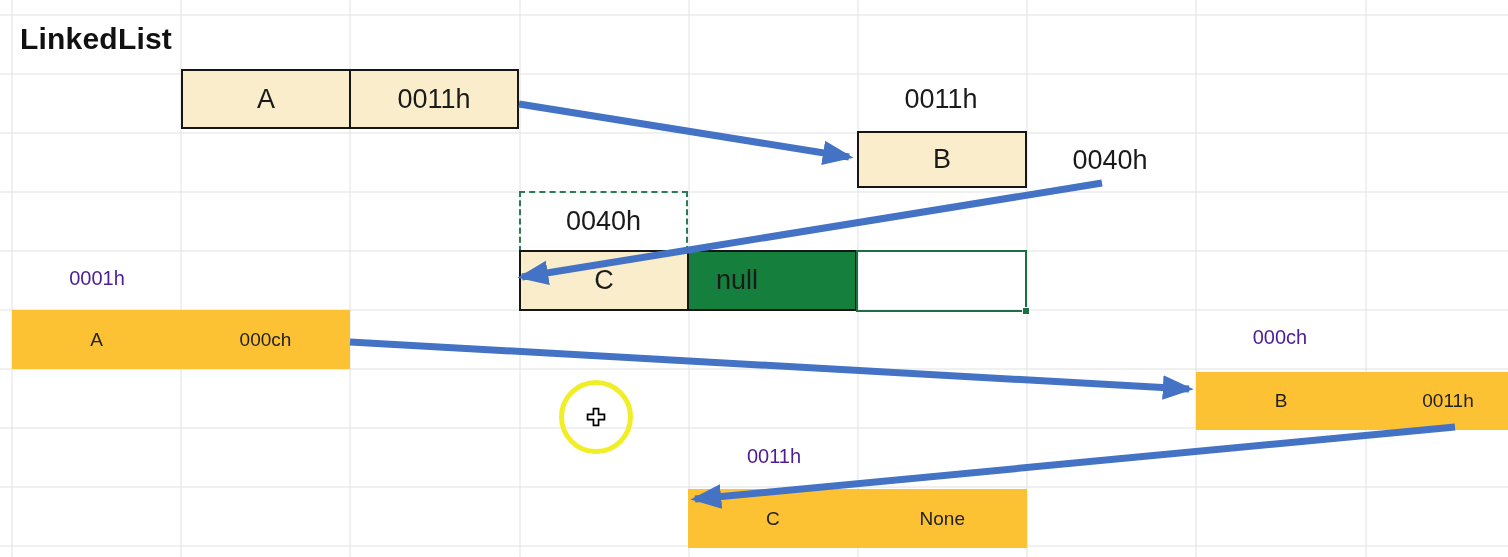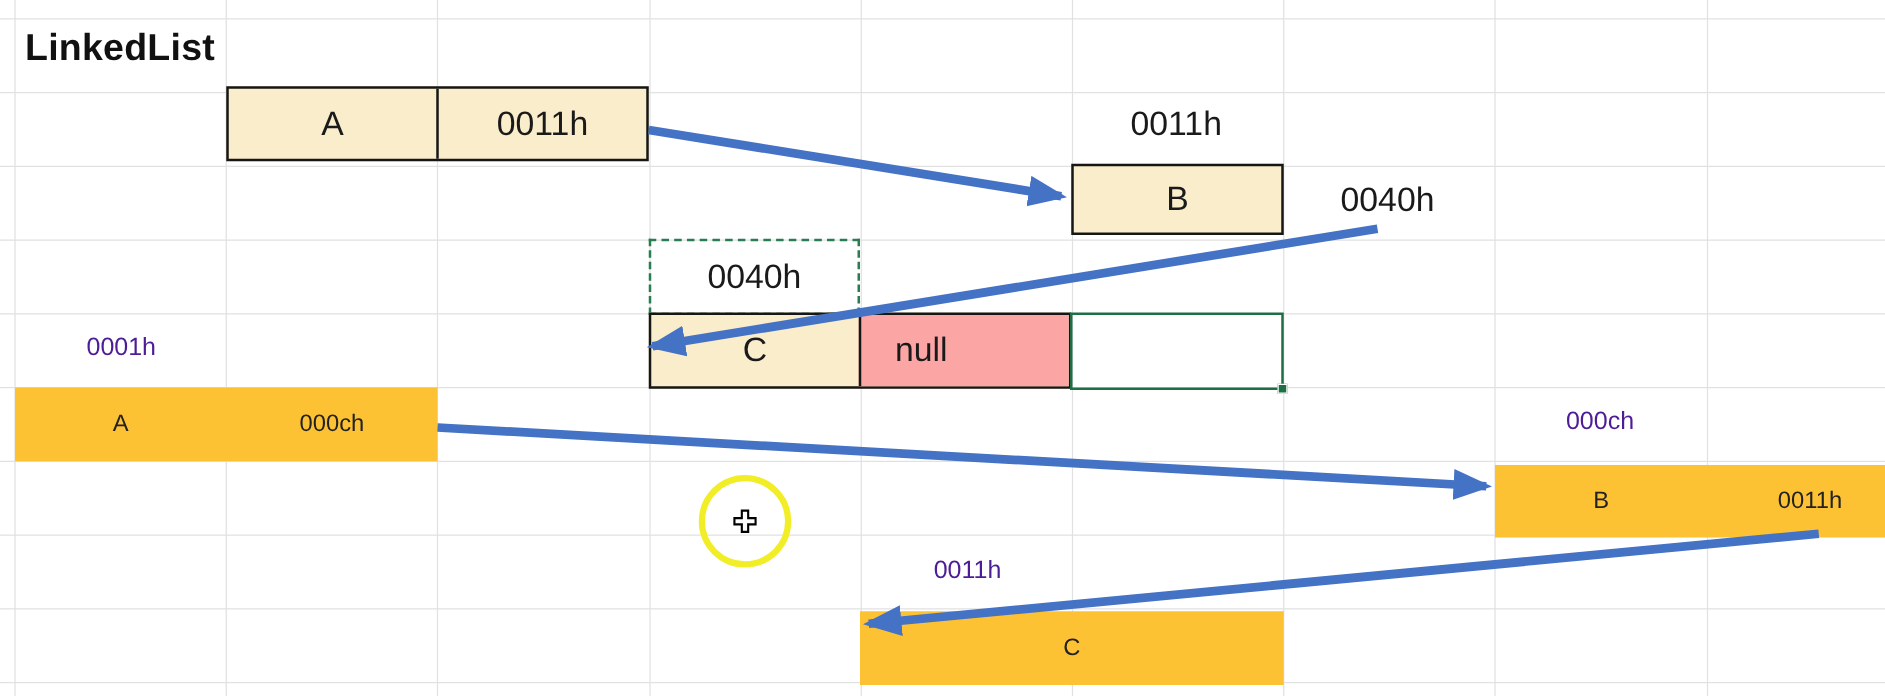--- a/index.html
+++ b/index.html
@@ -7,21 +7,21 @@
   .stage { position:relative; width:1508px; height:557px; overflow:hidden; background:#ffffff; }
   svg.layer { position:absolute; left:0; top:0; pointer-events:none; }
   .grid line { stroke:#e1e1e1; stroke-width:1; }
 
   .title { position:absolute; left:20px; top:22px; font-size:30px; font-weight:700; color:#111; letter-spacing:0.2px; }
 
   
   .node { position:absolute; display:flex; border:2px solid #161616; background:#faedcb; }
   .cell { flex:1; display:flex; align-items:center; justify-content:center; font-size:27px; color:#1a1a1a; }
   .cell.divided { border-left:2px solid #161616; }
-  .cell.white { background:#fca5a5; }
+  .cell.white { background:#15803d; }
   .node-a { left:181px; top:69px; width:338px; height:60px; }
   .node-b { left:857px; top:131px; width:170px; height:57px; align-items:center; justify-content:center; font-size:27px; color:#1a1a1a; }
   .node-c { left:519px; top:250px; width:338px; height:61px; }
   .shift-left { transform:translateX(-35px); }
 
   .dashed-box { position:absolute; left:519px; top:191px; width:169px; height:61px;
                 border:2px dashed #2a7d52; display:flex; align-items:center; justify-content:center;
                 font-size:27px; color:#1a1a1a; background:transparent; }
 
   .selection-cell { position:absolute; left:856px; top:250px; width:171px; height:62px;
@@ -114,20 +114,21 @@
 
   <div class="label sm lbl-mem-b">000ch</div>
   <div class="orange-row orange-b">
     <div class="half h1">B</div>
     <div class="half h2">0011h</div>
   </div>
 
   <div class="label sm lbl-mem-c">0011h</div>
   <div class="orange-row orange-c">
     <div class="half">C</div>
+    <div class="half">None</div>
   </div>
 
   <svg class="layer arrows" width="1508" height="557" viewBox="0 0 1508 557">
     <defs>
       <marker id="ah" viewBox="0 0 10 8" refX="8.5" refY="4" markerWidth="4.4" markerHeight="3.6" orient="auto">
         <path d="M0,0 L10,4 L0,8 Z"></path>
       </marker>
     </defs>
     <line x1="519" y1="104" x2="849" y2="157" marker-end="url(#ah)"></line>
     <line x1="1102" y1="183" x2="522" y2="277" marker-end="url(#ah)"></line>

